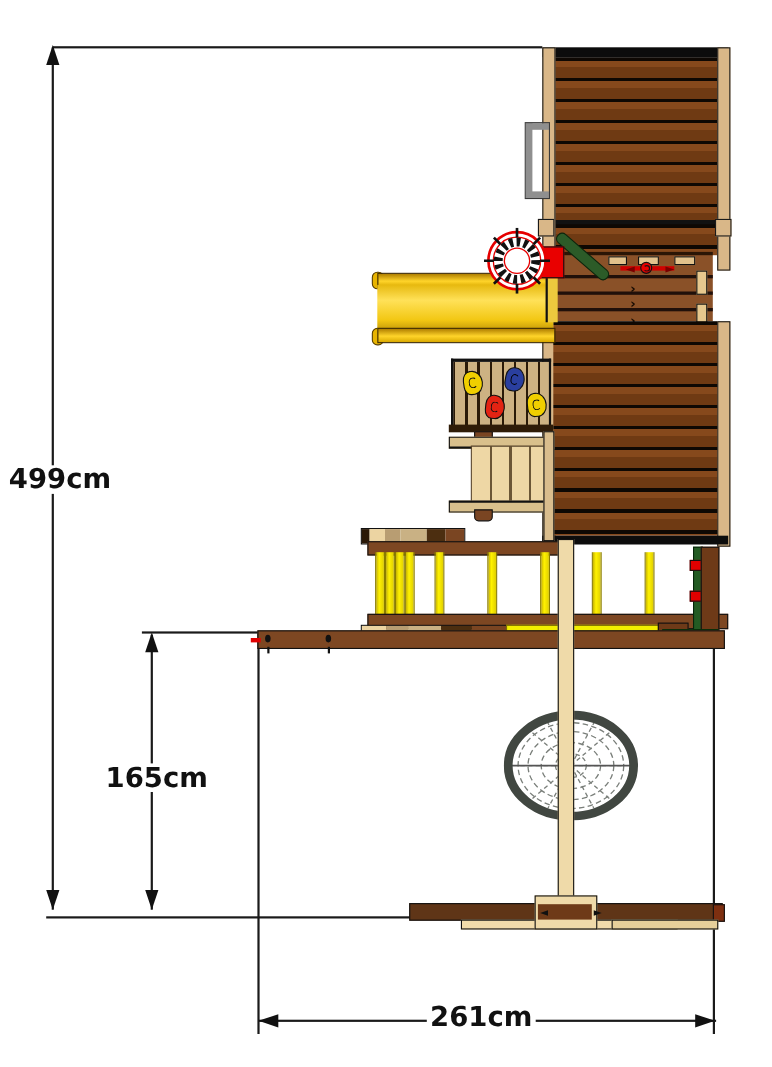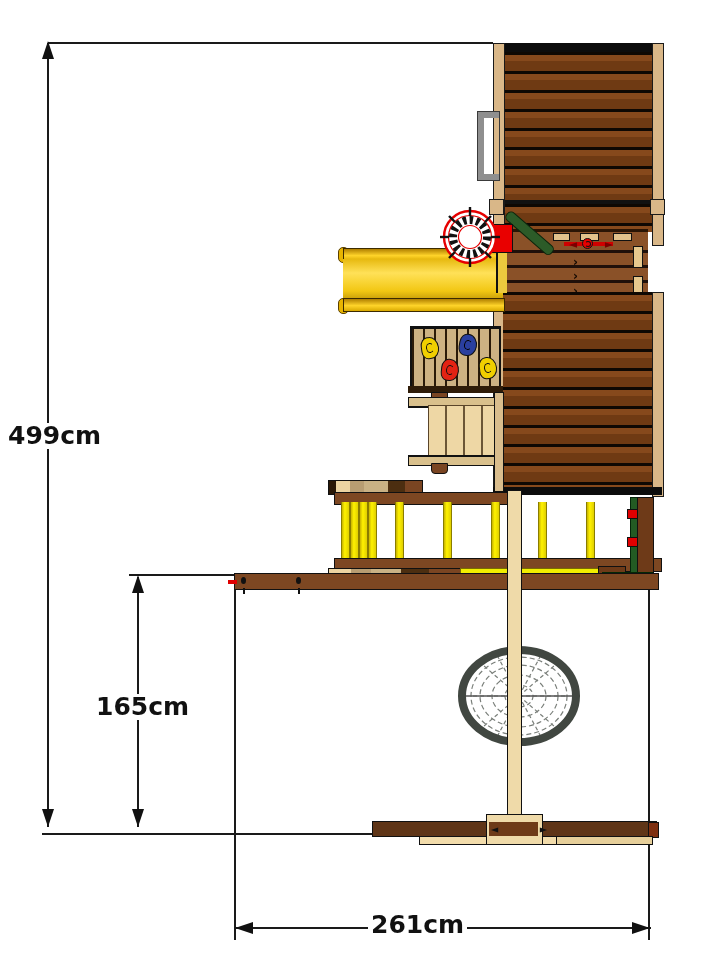--- a/index.html
+++ b/index.html
@@ -45,21 +45,21 @@
   <div class="line" style="left:42px;top:833px;width:614px;height:2px;"></div>
 
   <div class="line" style="left:234px;top:576px;width:2px;height:364px;"></div>
   <div class="line" style="left:648px;top:588px;width:2px;height:352px;"></div>
   <div class="line" style="left:235px;top:927px;width:416px;height:2px;"></div>
   <div class="arr left" style="left:235px;top:922px;"></div>
   <div class="arr right" style="left:632px;top:922px;"></div>
 
   <div class="dimlabel" style="left:5px;top:423px;">499cm</div>
   <div class="dimlabel" style="left:93px;top:694px;">165cm</div>
-  <div class="dimlabel" style="left:368px;top:912px;">261cm</div>
+  <div class="dimlabel" style="left:388px;top:912px;">261cm</div>
 
   <svg class="abs" style="left:458px;top:646px;" width="122" height="100" viewBox="0 0 122 100">
     <g stroke="#7a7f7a" stroke-width="1.2" fill="none">
       <ellipse cx="61" cy="50" rx="14" ry="11" stroke-dasharray="4 3"></ellipse>
       <ellipse cx="61" cy="50" rx="27" ry="21" stroke-dasharray="5 3"></ellipse>
       <ellipse cx="61" cy="50" rx="39" ry="31" stroke-dasharray="5 3"></ellipse>
       <ellipse cx="61" cy="50" rx="48" ry="39" stroke-dasharray="5 3"></ellipse>
       <g stroke-dasharray="4 3">
         <line x1="61" y1="50" x2="61" y2="7"></line>
           <line x1="61" y1="50" x2="61" y2="93"></line>

